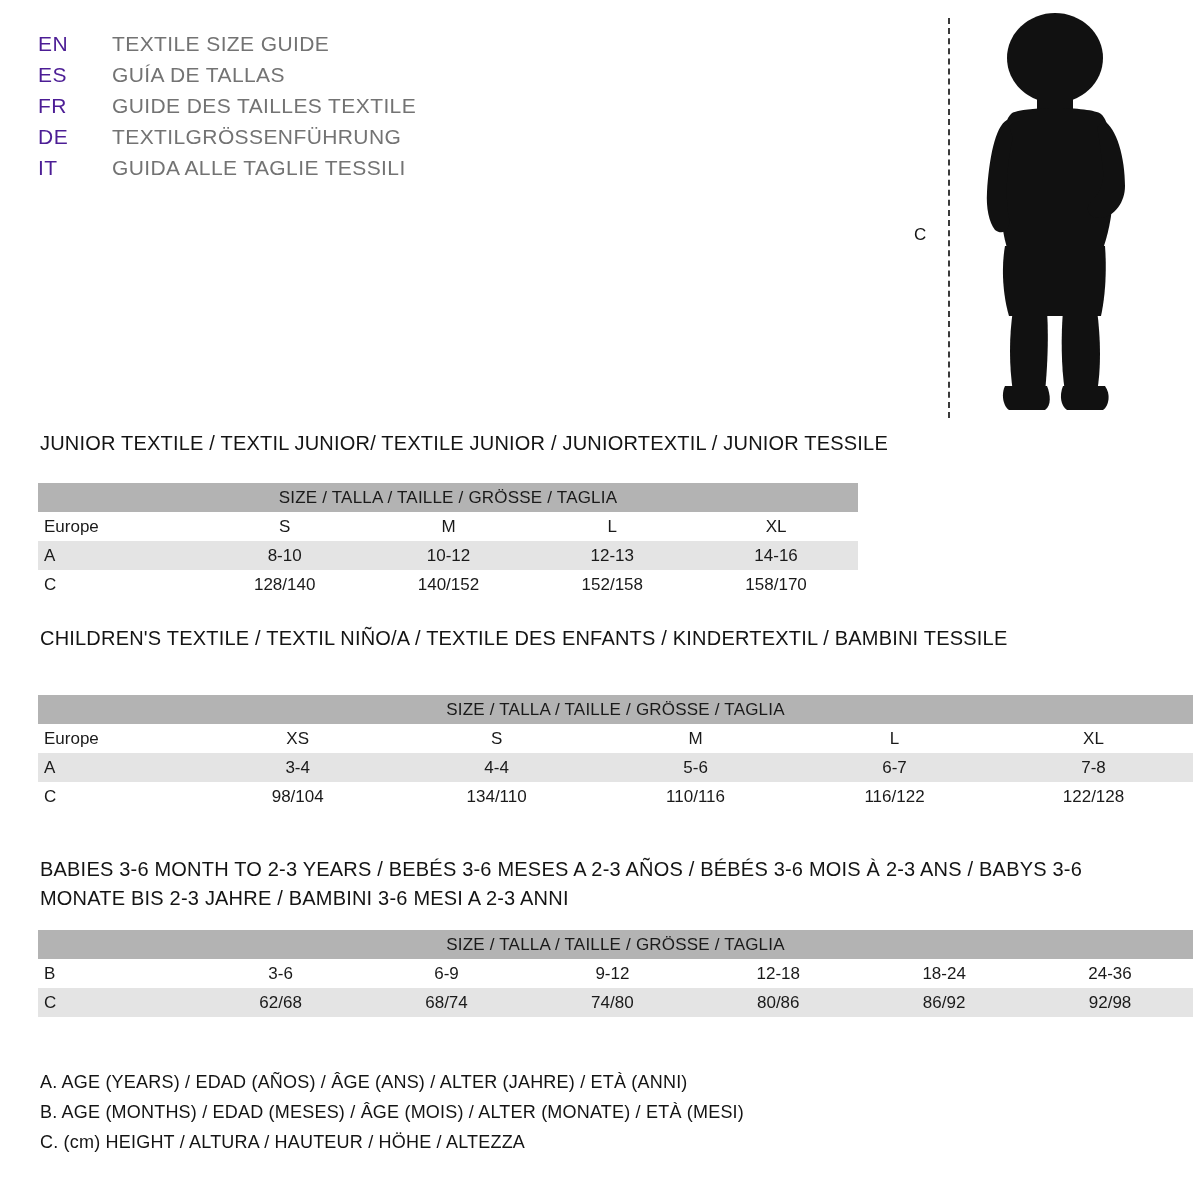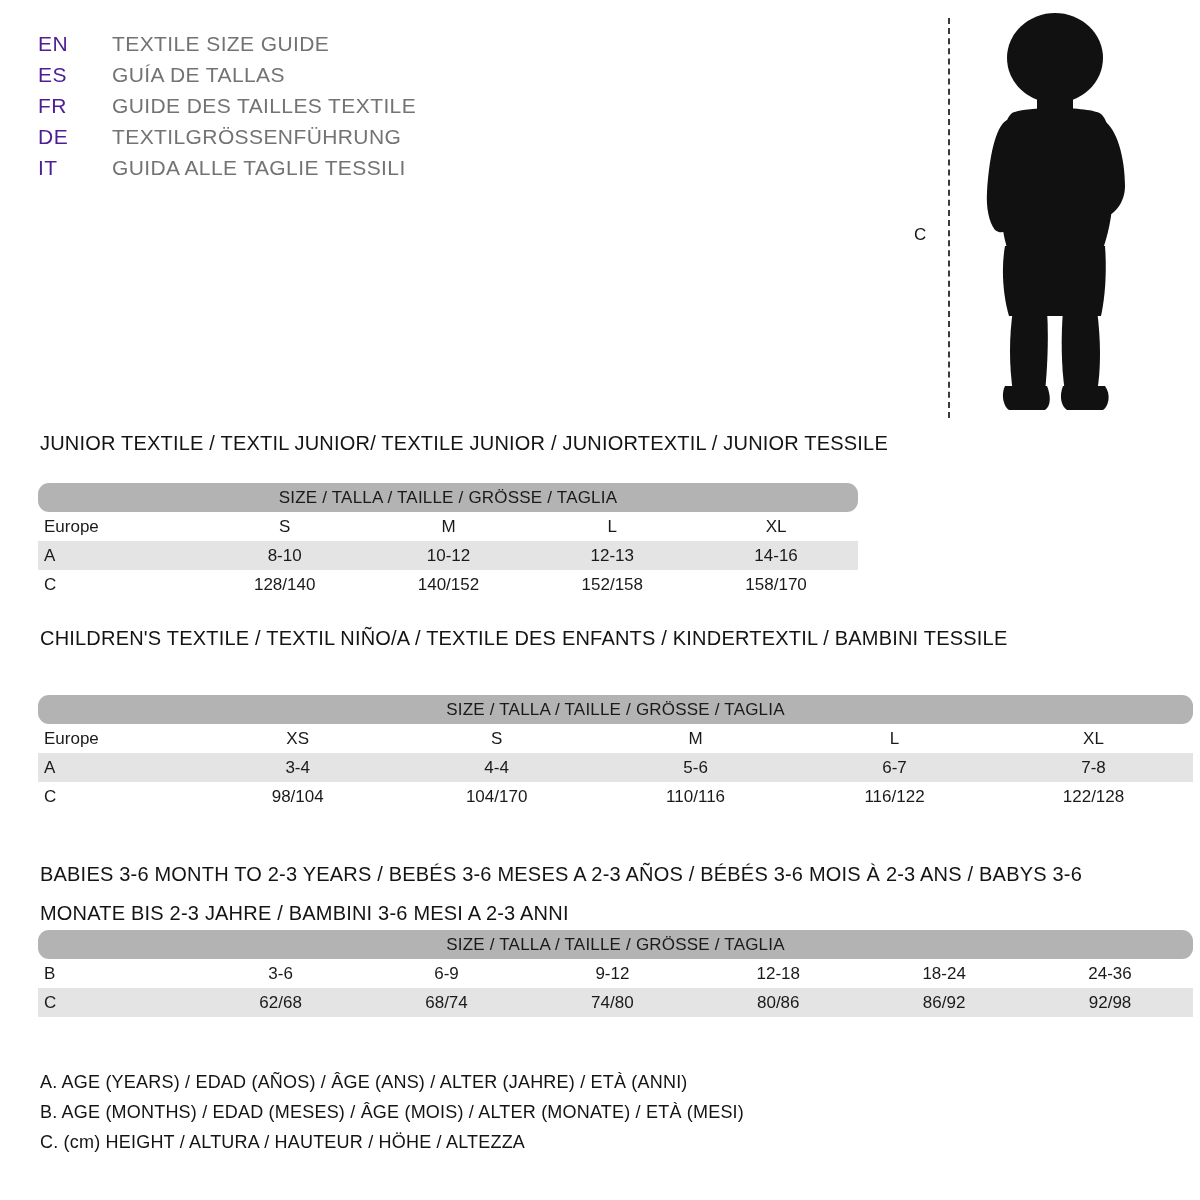--- a/index.html
+++ b/index.html
@@ -72,21 +72,21 @@
 
   
   .section-title {
     position: absolute;
     left: 40px;
     font-size: 20px;
     letter-spacing: 0.2px;
     color: #141414;
     white-space: nowrap;
   }
-  .section-title.two-line { line-height: 39px; white-space: normal; width: 1120px;}
+  .section-title.two-line { line-height: 29px; white-space: normal; width: 1120px;}
 
   
   table.size-table {
     position: absolute;
     left: 38px;
     border-collapse: collapse;
     font-size: 17px;
     color: #1a1a1a;
   }
   table.size-table td, table.size-table th {
@@ -97,21 +97,20 @@
     vertical-align: middle;
   }
   .row-head {
     background: #b3b3b3;
   }
   .row-head td {
     text-align: left;
     padding-left: 6px;
     font-size: 17px;
     letter-spacing: 0.2px;
-    border-radius: 11px;
   }
   .row-alt {
     background: #e4e4e4;
   }
   .row-white {
     background: #ffffff;
   }
   .cell-label {
     text-align: left !important;
     padding-left: 6px !important;
@@ -236,21 +235,21 @@
     <td class="cell-label">A</td>
     <td>3-4</td>
     <td>4-4</td>
     <td>5-6</td>
     <td>6-7</td>
     <td>7-8</td>
   </tr>
   <tr class="row-white">
     <td class="cell-label">C</td>
     <td>98/104</td>
-    <td>104/170</td>
+    <td>134/110</td>
     <td>110/116</td>
     <td>116/122</td>
     <td>122/128</td>
   </tr>
 </tbody>
   </table>
 
 <div class="section-title two-line" style="top:855px;">BABIES 3-6 MONTH TO 2-3 YEARS / BEBÉS 3-6 MESES A 2-3 AÑOS / BÉBÉS 3-6 MOIS À 2-3 ANS / BABYS 3-6 MONATE BIS 2-3 JAHRE / BAMBINI 3-6 MESI A 2-3 ANNI</div>
 
 <table class="size-table" style="top:930px; width:1155px;">

